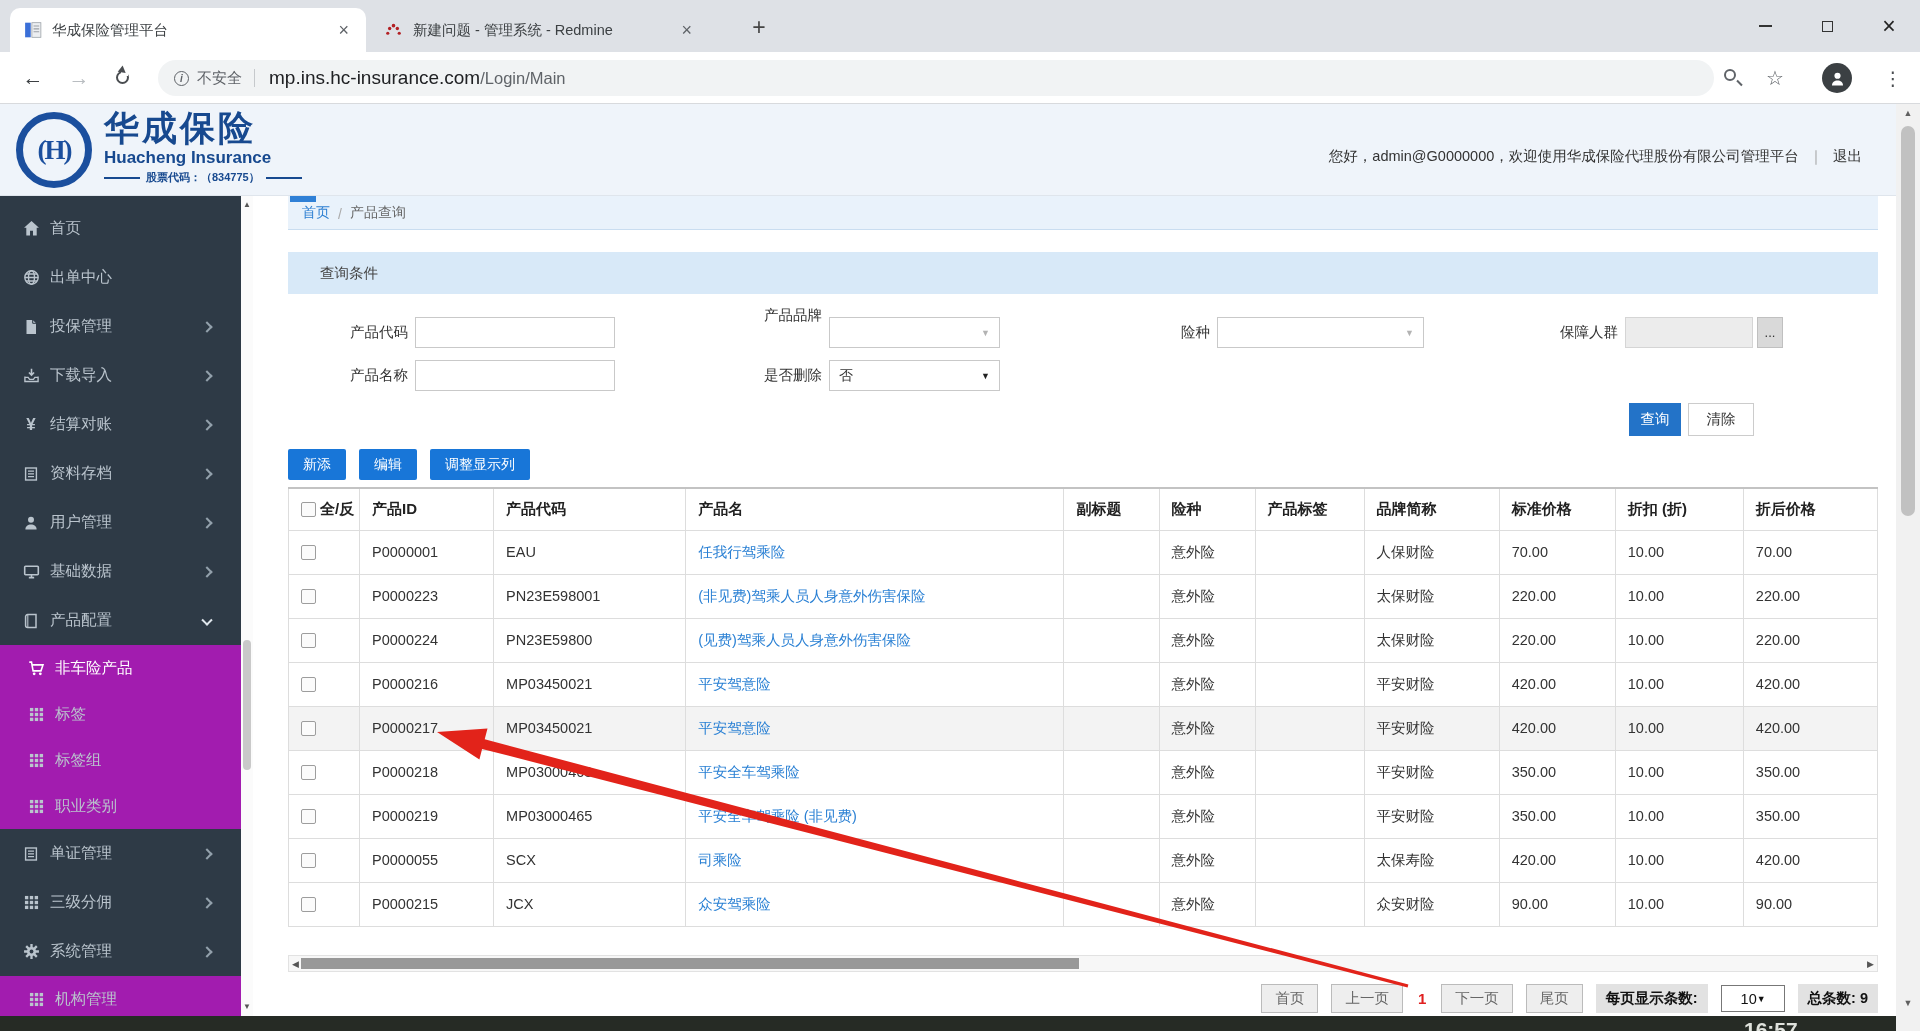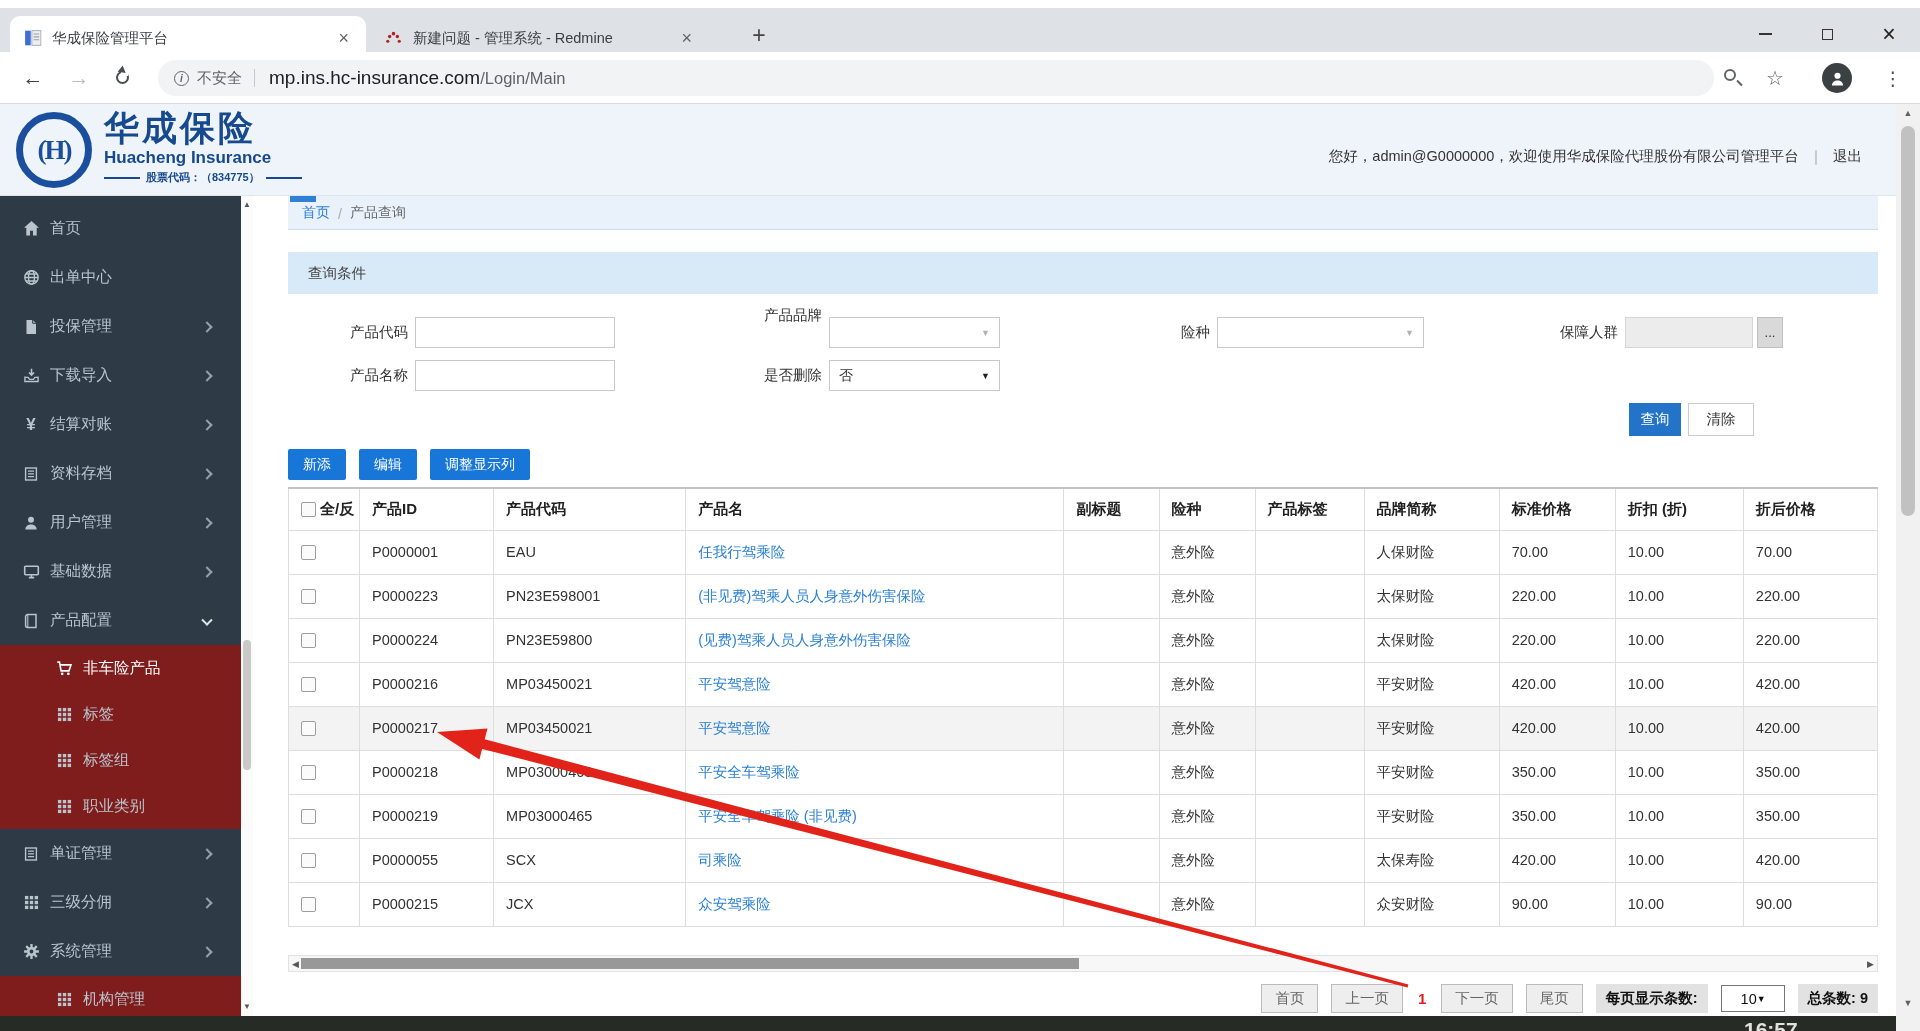--- a/index.html
+++ b/index.html
@@ -1,20 +1,20 @@
 <!DOCTYPE html>
 <html><head>
 <meta charset="utf-8">
 <style>
   html,body{margin:0;padding:0;background:#fff;}
   *{box-sizing:border-box;font-family:"Liberation Sans","DejaVu Sans",sans-serif;}
   .screen{position:relative;width:1920px;height:1031px;overflow:hidden;background:#fff;}
 
   
-  .tabbar{position:absolute;left:0;top:0;width:1920px;height:52px;background:#dee1e6;margin-top:8px;}
+  .tabbar{position:absolute;left:0;top:0;width:1920px;height:52px;background:#dee1e6;}
   .tab{position:absolute;top:8px;height:44px;display:flex;align-items:center;padding:0 14px;font-size:14.5px;color:#3c4043;}
   .tab.active{left:10px;width:356px;background:#fff;border-radius:10px 10px 0 0;}
   .tab.inactive{left:371px;width:338px;}
   .tab .tab-title{flex:1;overflow:hidden;white-space:nowrap;margin:0 10px 0 10px;}
   .tab-close{font-size:18px;color:#5f6368;padding:0 3px;line-height:1;}
   .favicon{width:18px;height:18px;display:inline-flex;}
   .newtab{position:absolute;left:742px;top:10px;width:34px;height:34px;display:flex;align-items:center;justify-content:center;font-size:23px;color:#444;}
   .wincontrols{position:absolute;right:0;top:0;height:52px;display:flex;}
   .wc{width:62px;height:52px;display:flex;align-items:center;justify-content:center;color:#222;}
   .wc .bar{width:13px;height:2px;background:#333;}
@@ -50,40 +50,40 @@
   .stockline .ln{width:36px;height:2px;background:#17498f;}
   .stock-code{font-size:11px;font-weight:700;margin:0 6px;}
   .greet{position:absolute;right:58px;top:43px;font-size:14.5px;color:#333;display:flex;align-items:center;}
   .greet .sep{margin:0 10px;color:#999;}
   .greet .logout{color:#333;}
 
   
   .sidebar{position:absolute;left:0;top:196px;width:241px;height:835px;background:#2e3a46;overflow:hidden;}
   .side-menu{padding-top:8px;}
   .side-item{position:relative;height:49px;display:flex;align-items:center;padding-left:21px;color:#bac4cd;font-size:15.5px;cursor:pointer;}
-  .side-item.sub{height:46px;background:#7f1d1d;padding-left:54px;}
+  .side-item.sub{height:46px;background:#a21caf;padding-left:26px;}
   .side-item.active{color:#fff;}
   .s-icon{width:20px;display:inline-flex;justify-content:center;margin-right:9px;}
   .yen-glyph{font-size:17px;font-weight:700;line-height:1;}
   .chev{position:absolute;right:30px;top:50%;width:8px;height:8px;border-top:2.6px solid #93a1ac;border-right:2.6px solid #93a1ac;}
   .chev.right{transform:translateY(-50%) rotate(45deg);}
   .chev.down{transform:translateY(-60%) rotate(135deg);border-color:#dfe6ec;}
   .side-scroll{position:absolute;left:241px;top:196px;width:12px;height:835px;background:#fbfbfb;}
   .side-scroll .sarr{position:absolute;left:0;width:12px;text-align:center;font-size:8px;color:#555;}
   .side-scroll .thumb{position:absolute;left:2px;top:444px;width:8px;height:130px;background:#c9c9c9;border-radius:4px;}
 
   
   .bc-bar{position:absolute;left:253px;top:196px;width:1643px;height:34px;background:#fff;}
   .bc-inner{position:absolute;left:35px;top:0;width:1590px;height:34px;background:#e9f2fb;border-bottom:1px solid #c9ddf0;font-size:14px;color:#666;display:flex;align-items:flex-end;padding:0 0 7px 14px;}
   .bc-frag{position:absolute;left:37px;top:0;width:26px;height:6px;background:#2f80d6;}
   .bc-home{color:#2d7fd2;}
   .bc-sep{margin:0 8px;color:#aaa;}
 
   .panel{position:absolute;left:288px;top:252px;width:1590px;height:160px;background:#fff;}
-  .panel-head{height:42px;background:#d8e9f8;display:flex;align-items:center;padding-left:20px;font-size:14.5px;color:#444;}
+  .panel-head{height:42px;background:#d8e9f8;display:flex;align-items:center;padding-left:32px;font-size:14.5px;color:#444;}
   .panel-body{position:relative;height:118px;}
   .f-label{position:absolute;width:120px;text-align:right;font-size:14.5px;color:#333;line-height:31px;}
   .f-input{position:absolute;height:31px;border:1px solid #c9c9c9;background:#fff;}
   .f-select{position:absolute;height:31px;border:1px solid #c9c9c9;background:#fff;display:flex;align-items:center;justify-content:space-between;padding:0 9px;font-size:14px;color:#333;}
   .f-select .darr{font-size:9px;color:#b3b3b3;}
   .f-select .darr.dark{color:#222;}
   .f-input.disabled{background:#ececec;border-color:#d5d5d5;}
   .btn-more{position:absolute;width:26px;height:31px;background:#d9d9d9;border:1px solid #c0c0c0;font-size:13px;color:#333;display:flex;align-items:center;justify-content:center;}
   .btn-search{position:absolute;left:1341px;top:109px;width:52px;height:33px;background:#2373c8;color:#fff;border:none;font-size:14.5px;}
   .btn-clear{position:absolute;left:1400px;top:109px;width:66px;height:33px;background:#fff;color:#333;border:1px solid #ccc;font-size:14.5px;}

